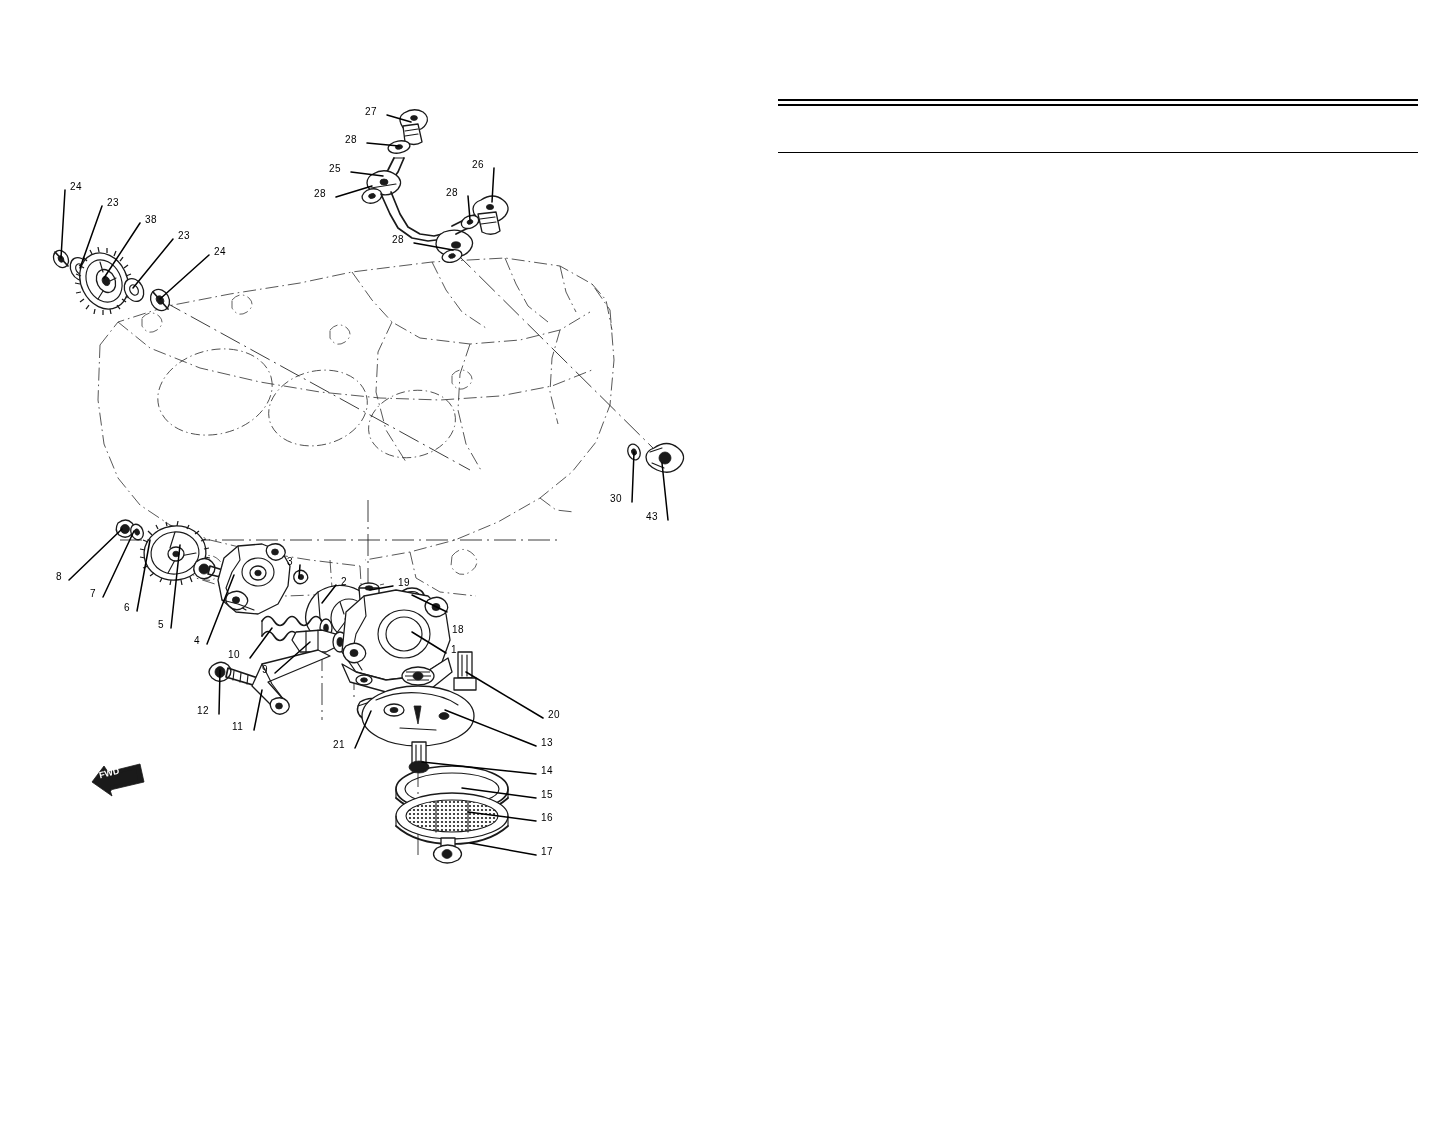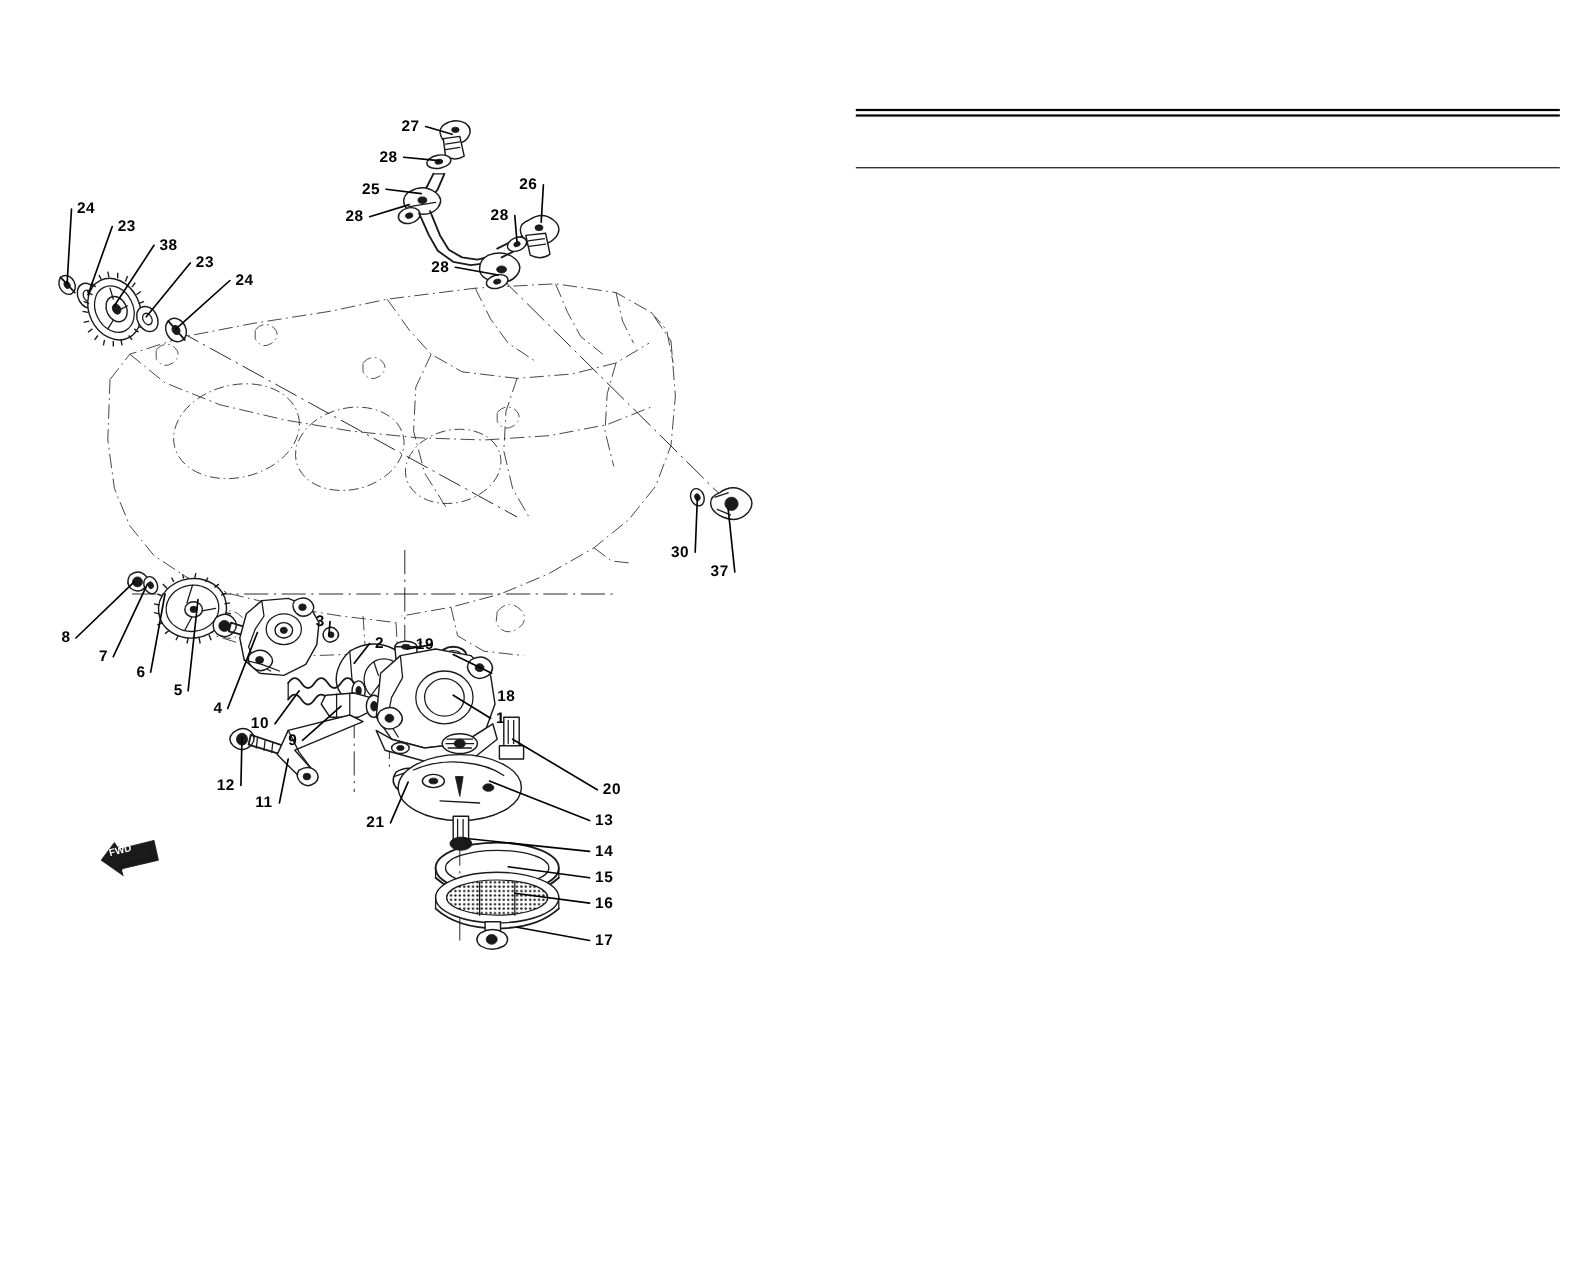--- a/index.html
+++ b/index.html
@@ -26,22 +26,22 @@
   }
   .list-body{
     position:absolute;left:778px;top:160px;width:640px;height:880px;
   }
   
   #drawing{position:absolute;left:0;top:0;width:760px;height:900px;}
   
   .num{
     position:absolute;
     font-family:"Liberation Sans",sans-serif;
-    font-size:14px;
-    font-weight:bold;
+    font-size:10px;
+    font-weight:normal;
     color:#000;
     letter-spacing:0.5px;
     line-height:1;
     white-space:nowrap;
     -webkit-font-smoothing:none;
   }
   .fwd-label{
     position:absolute;
     font-family:"Liberation Sans",sans-serif;
     font-size:9px;font-weight:bold;color:#fff;
@@ -489,34 +489,34 @@
       <div class="num" style="left: 178px; top: 231px;">23</div>
       <div class="num" style="left: 214px; top: 247px;">24</div>
       <div class="num" style="left: 365px; top: 107px;">27</div>
       <div class="num" style="left: 345px; top: 135px;">28</div>
       <div class="num" style="left: 329px; top: 164px;">25</div>
       <div class="num" style="left: 314px; top: 189px;">28</div>
       <div class="num" style="left: 472px; top: 160px;">26</div>
       <div class="num" style="left: 446px; top: 188px;">28</div>
       <div class="num" style="left: 392px; top: 235px;">28</div>
       <div class="num" style="left: 610px; top: 494px;">30</div>
-      <div class="num" style="left: 646px; top: 512px;">37</div>
+      <div class="num" style="left: 646px; top: 512px;">43</div>
       <div class="num" style="left: 56px; top: 572px;">8</div>
       <div class="num" style="left: 90px; top: 589px;">7</div>
       <div class="num" style="left: 124px; top: 603px;">6</div>
       <div class="num" style="left: 158px; top: 620px;">5</div>
       <div class="num" style="left: 194px; top: 636px;">4</div>
       <div class="num" style="left: 287px; top: 557px;">3</div>
       <div class="num" style="left: 341px; top: 577px;">2</div>
       <div class="num" style="left: 228px; top: 650px;">10</div>
       <div class="num" style="left: 262px; top: 665px;">9</div>
       <div class="num" style="left: 197px; top: 706px;">12</div>
       <div class="num" style="left: 232px; top: 722px;">11</div>
       <div class="num" style="left: 333px; top: 740px;">21</div>
-      <div class="num" style="left: 378px; top: 578px;">19</div>
+      <div class="num" style="left: 398px; top: 578px;">19</div>
       <div class="num" style="left: 452px; top: 604px; margin-top: 21px;">18</div>
       <div class="num" style="left: 451px; top: 645px;">1</div>
       <div class="num" style="left: 548px; top: 710px;">20</div>
       <div class="num" style="left: 541px; top: 738px; text-align: right;">13</div>
       <div class="num" style="left: 541px; top: 766px;">14</div>
       <div class="num" style="left: 541px; top: 790px;">15</div>
       <div class="num" style="left: 541px; top: 813px;">16</div>
       <div class="num" style="left: 541px; top: 847px;">17</div>
     </div>
 

